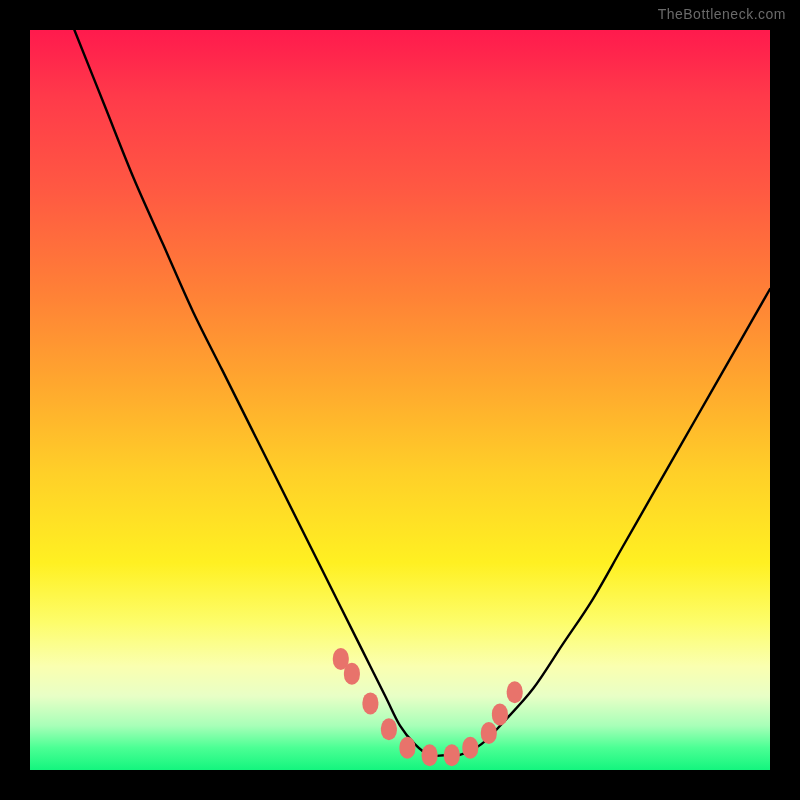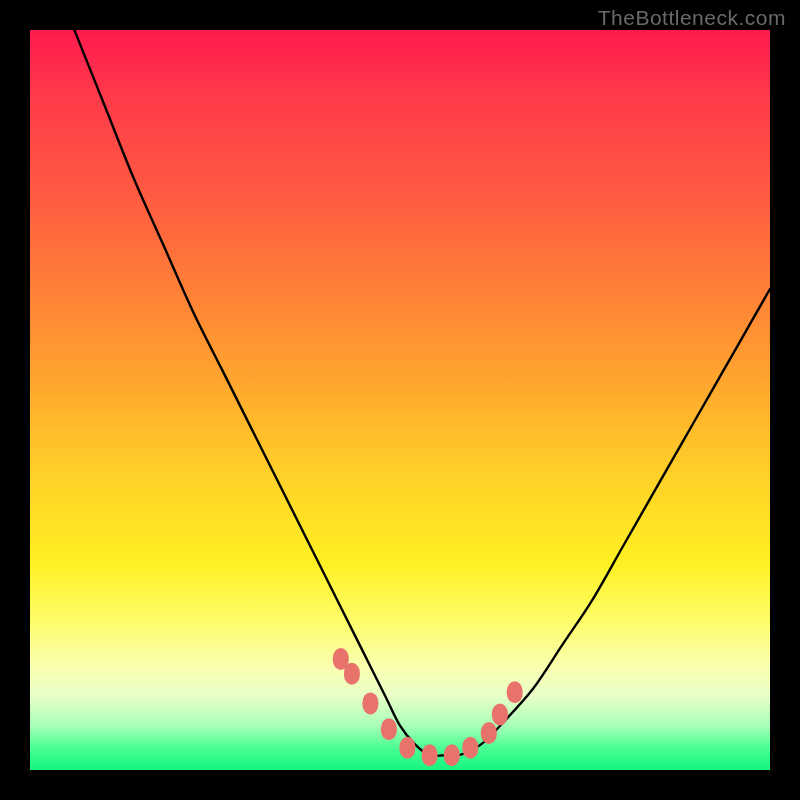--- a/index.html
+++ b/index.html
@@ -39,21 +39,21 @@
       #a8ffb8 94%,
       #4bff94 97%,
       #14f57e 100%
     );
   }
   .watermark {
     position: absolute;
     top: 6px;
     right: 14px;
     color: #6a6a6a;
-    font-size: 21px;
+    font-size: 14px;
     letter-spacing: 0.5px;
     font-weight: 500;
     user-select: none;
   }
   svg.curve {
     position: absolute;
     left: 0; top: 0;
     width: 740px;
     height: 740px;
     overflow: visible;

